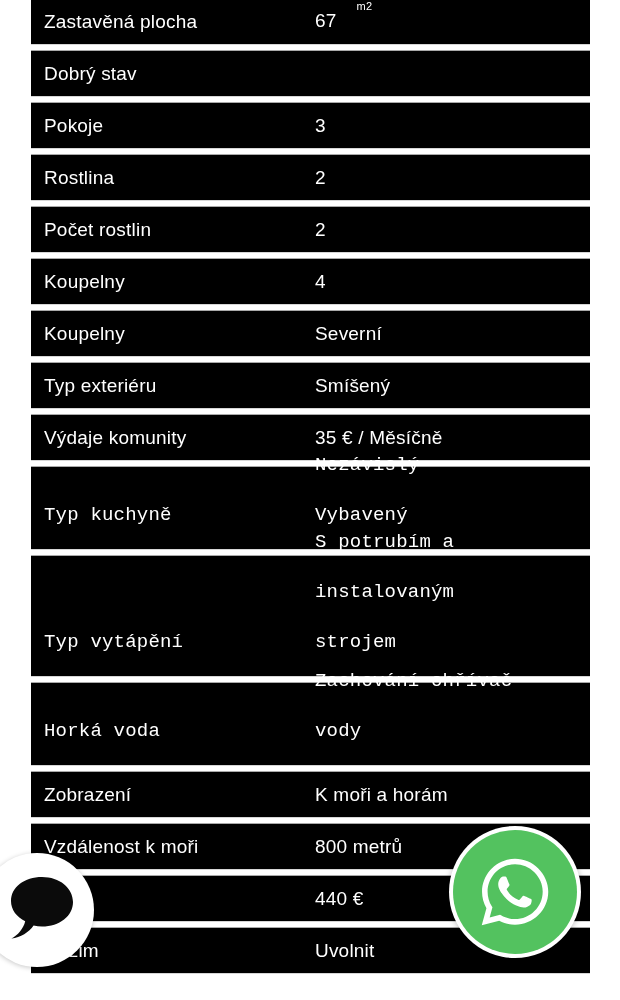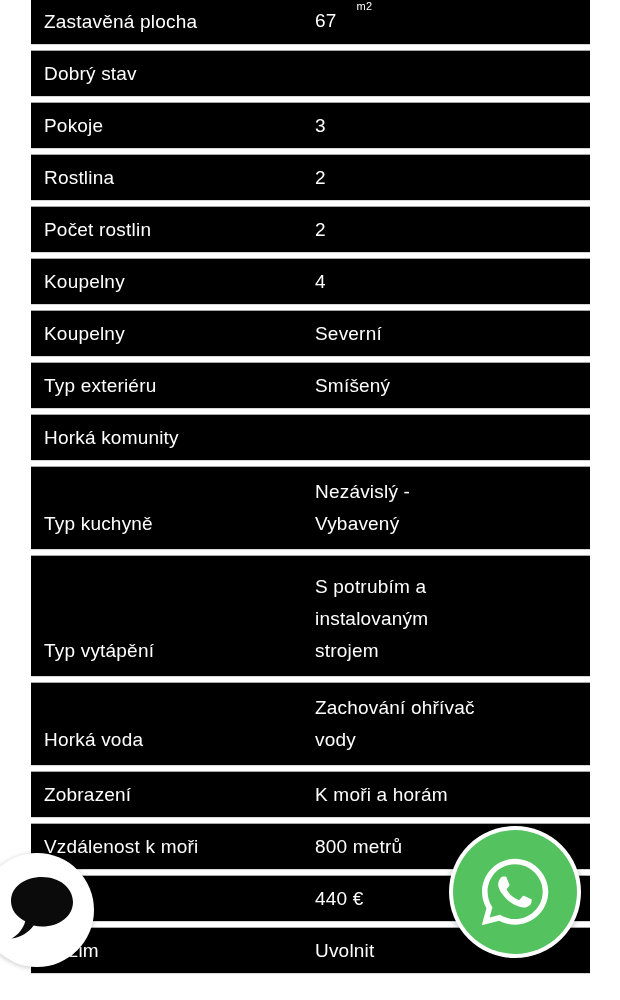--- a/index.html
+++ b/index.html
@@ -10,21 +10,21 @@
   .spec-table{position:absolute;left:31px;top:-2px;width:559px;}
   .spec-row{
     box-sizing:border-box;height:47px;margin-bottom:5px;background:#000000;
     border-top:1px solid #a9a9a9;border-bottom:1px solid #d6d6d6;
     display:flex;align-items:center;padding-left:13px;padding-right:10px;
     color:#ffffff;font-size:19px;
   }
   .spec-row .lbl{width:271px;flex:none;letter-spacing:.2px;}
   .spec-row .val{flex:1;white-space:pre-line;letter-spacing:.2px;}
   .spec-row.multi{align-items:flex-end;padding-bottom:9px;}
-  .spec-row.multi .val,.spec-row.multi .lbl{line-height:32px;}
+  .spec-row.multi .val,.spec-row.multi .lbl{line-height:50px;font-family:Liberation Mono, monospace;}
   .spec-row.h84{height:84px;}
   .spec-row.h122{height:122px;}
   .unit{font-size:11px;position:relative;top:-10px;margin-left:20px;}
   
   .wa-btn{
     position:absolute;left:449px;top:826px;width:132px;height:132px;border-radius:50%;
     background:#ffffff;box-shadow:0 1px 6px rgba(0,0,0,.28);
     display:flex;align-items:center;justify-content:center;cursor:pointer;z-index:20;
   }
   .wa-inner{width:124px;height:124px;border-radius:50%;display:flex;align-items:center;justify-content:center;}
@@ -64,21 +64,22 @@
   </div>
   <div class="spec-row">
     <div class="lbl">Koupelny</div>
     <div class="val">Severní</div>
   </div>
   <div class="spec-row">
     <div class="lbl">Typ exteriéru</div>
     <div class="val">Smíšený</div>
   </div>
   <div class="spec-row">
-    <div class="lbl">Horká komunity</div>
+    <div class="lbl">Výdaje komunity</div>
+    <div class="val">35 € / Měsíčně</div>
   </div>
   <div class="spec-row multi h84">
     <div class="lbl">Typ kuchyně</div>
     <div class="val">Nezávislý -
 Vybavený</div>
   </div>
   <div class="spec-row multi h122">
     <div class="lbl">Typ vytápění</div>
     <div class="val">S potrubím a
 instalovaným

